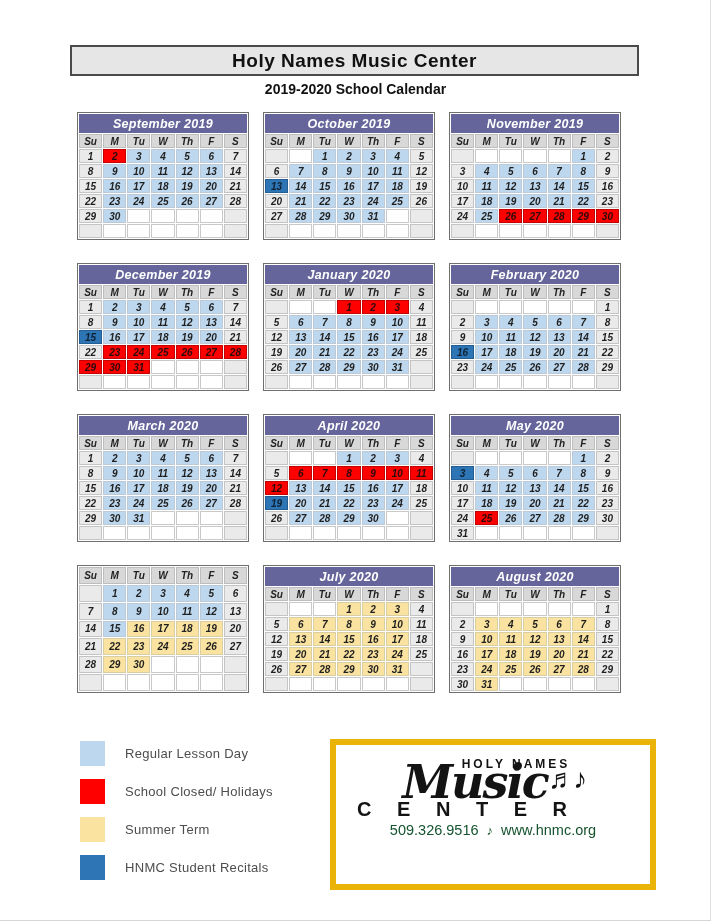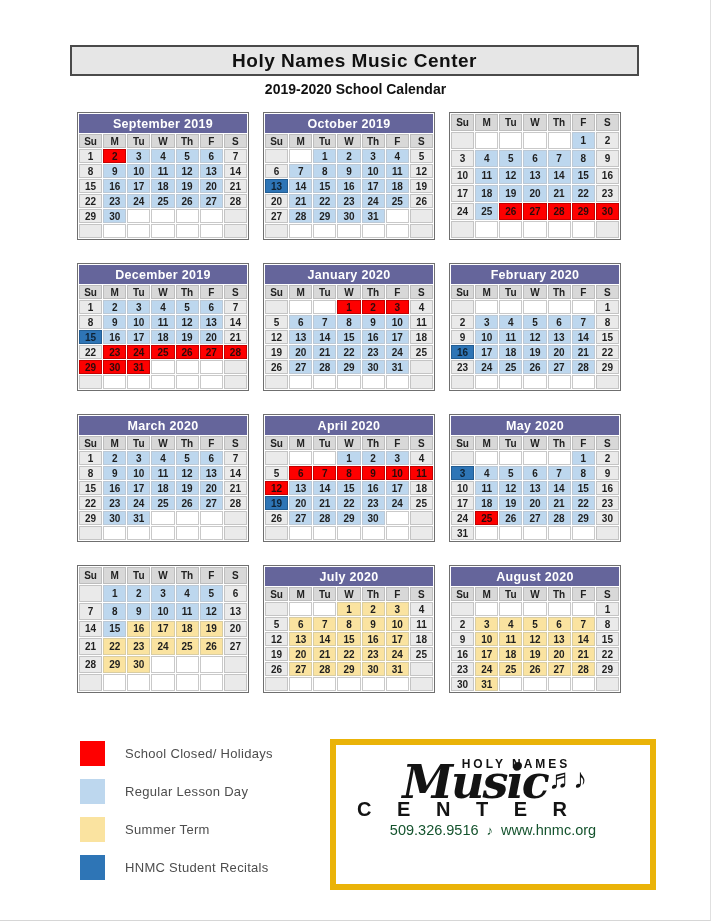--- a/index.html
+++ b/index.html
@@ -24,21 +24,21 @@
 
   
   .months-grid {
     position:absolute; left:77px; top:112px;
     display:grid; grid-template-columns:repeat(3,172px);
     column-gap:14px; row-gap:23px;
   }
   table.month {
     width:172px; table-layout:fixed;
     border-collapse:separate; border-spacing:1px;
-    background:#fff; border:1px solid #6f6f6f;
+    background:#fff; border:1px solid #6f6f6f;font-style:italic;
   }
   td.mtitle {
     height:19px; background:var(--header_bar); color:#fff;
     text-align:center; font-weight:bold; font-size:12.5px; letter-spacing:.3px;
   }
   td.dh {
     height:14px; background:var(--day_header_bg); border:1px solid #bdbdbd;
     text-align:center; font-weight:bold; font-size:10px; color:#222;
   }
   td.dc {
@@ -221,20 +221,23 @@
             <td class="dc"></td>
             <td class="dc"></td>
             <td class="dc"></td>
             <td class="dc t-we"></td>
           </tr>
         </tbody>
       </table>
       <table class="month">
         <tbody>
           <tr>
+            <td colspan="7" class="mtitle">November 2019</td>
+          </tr>
+          <tr>
             <td class="dh">Su</td>
             <td class="dh">M</td>
             <td class="dh">Tu</td>
             <td class="dh">W</td>
             <td class="dh">Th</td>
             <td class="dh">F</td>
             <td class="dh">S</td>
           </tr>
           <tr>
             <td class="dc t-we"></td>
@@ -916,26 +919,26 @@
             <td class="dc"></td>
             <td class="dc"></td>
             <td class="dc t-we"></td>
           </tr>
         </tbody>
       </table>
     </div>
 
   <div class="legend">
       <div class="legend-item">
+        <div class="swatch" style="background: rgb(189, 215, 238);"></div>
+        <div class="legend-label">Regular Lesson Day</div>
+      </div>
+      <div class="legend-item">
         <div class="swatch" style="background: rgb(254, 0, 0);"></div>
         <div class="legend-label">School Closed/ Holidays</div>
-      </div>
-      <div class="legend-item">
-        <div class="swatch" style="background: rgb(189, 215, 238);"></div>
-        <div class="legend-label">Regular Lesson Day</div>
       </div>
       <div class="legend-item">
         <div class="swatch" style="background: rgb(250, 227, 160);"></div>
         <div class="legend-label">Summer Term</div>
       </div>
       <div class="legend-item">
         <div class="swatch" style="background: rgb(46, 117, 182);"></div>
         <div class="legend-label">HNMC Student Recitals</div>
       </div>
     </div>

